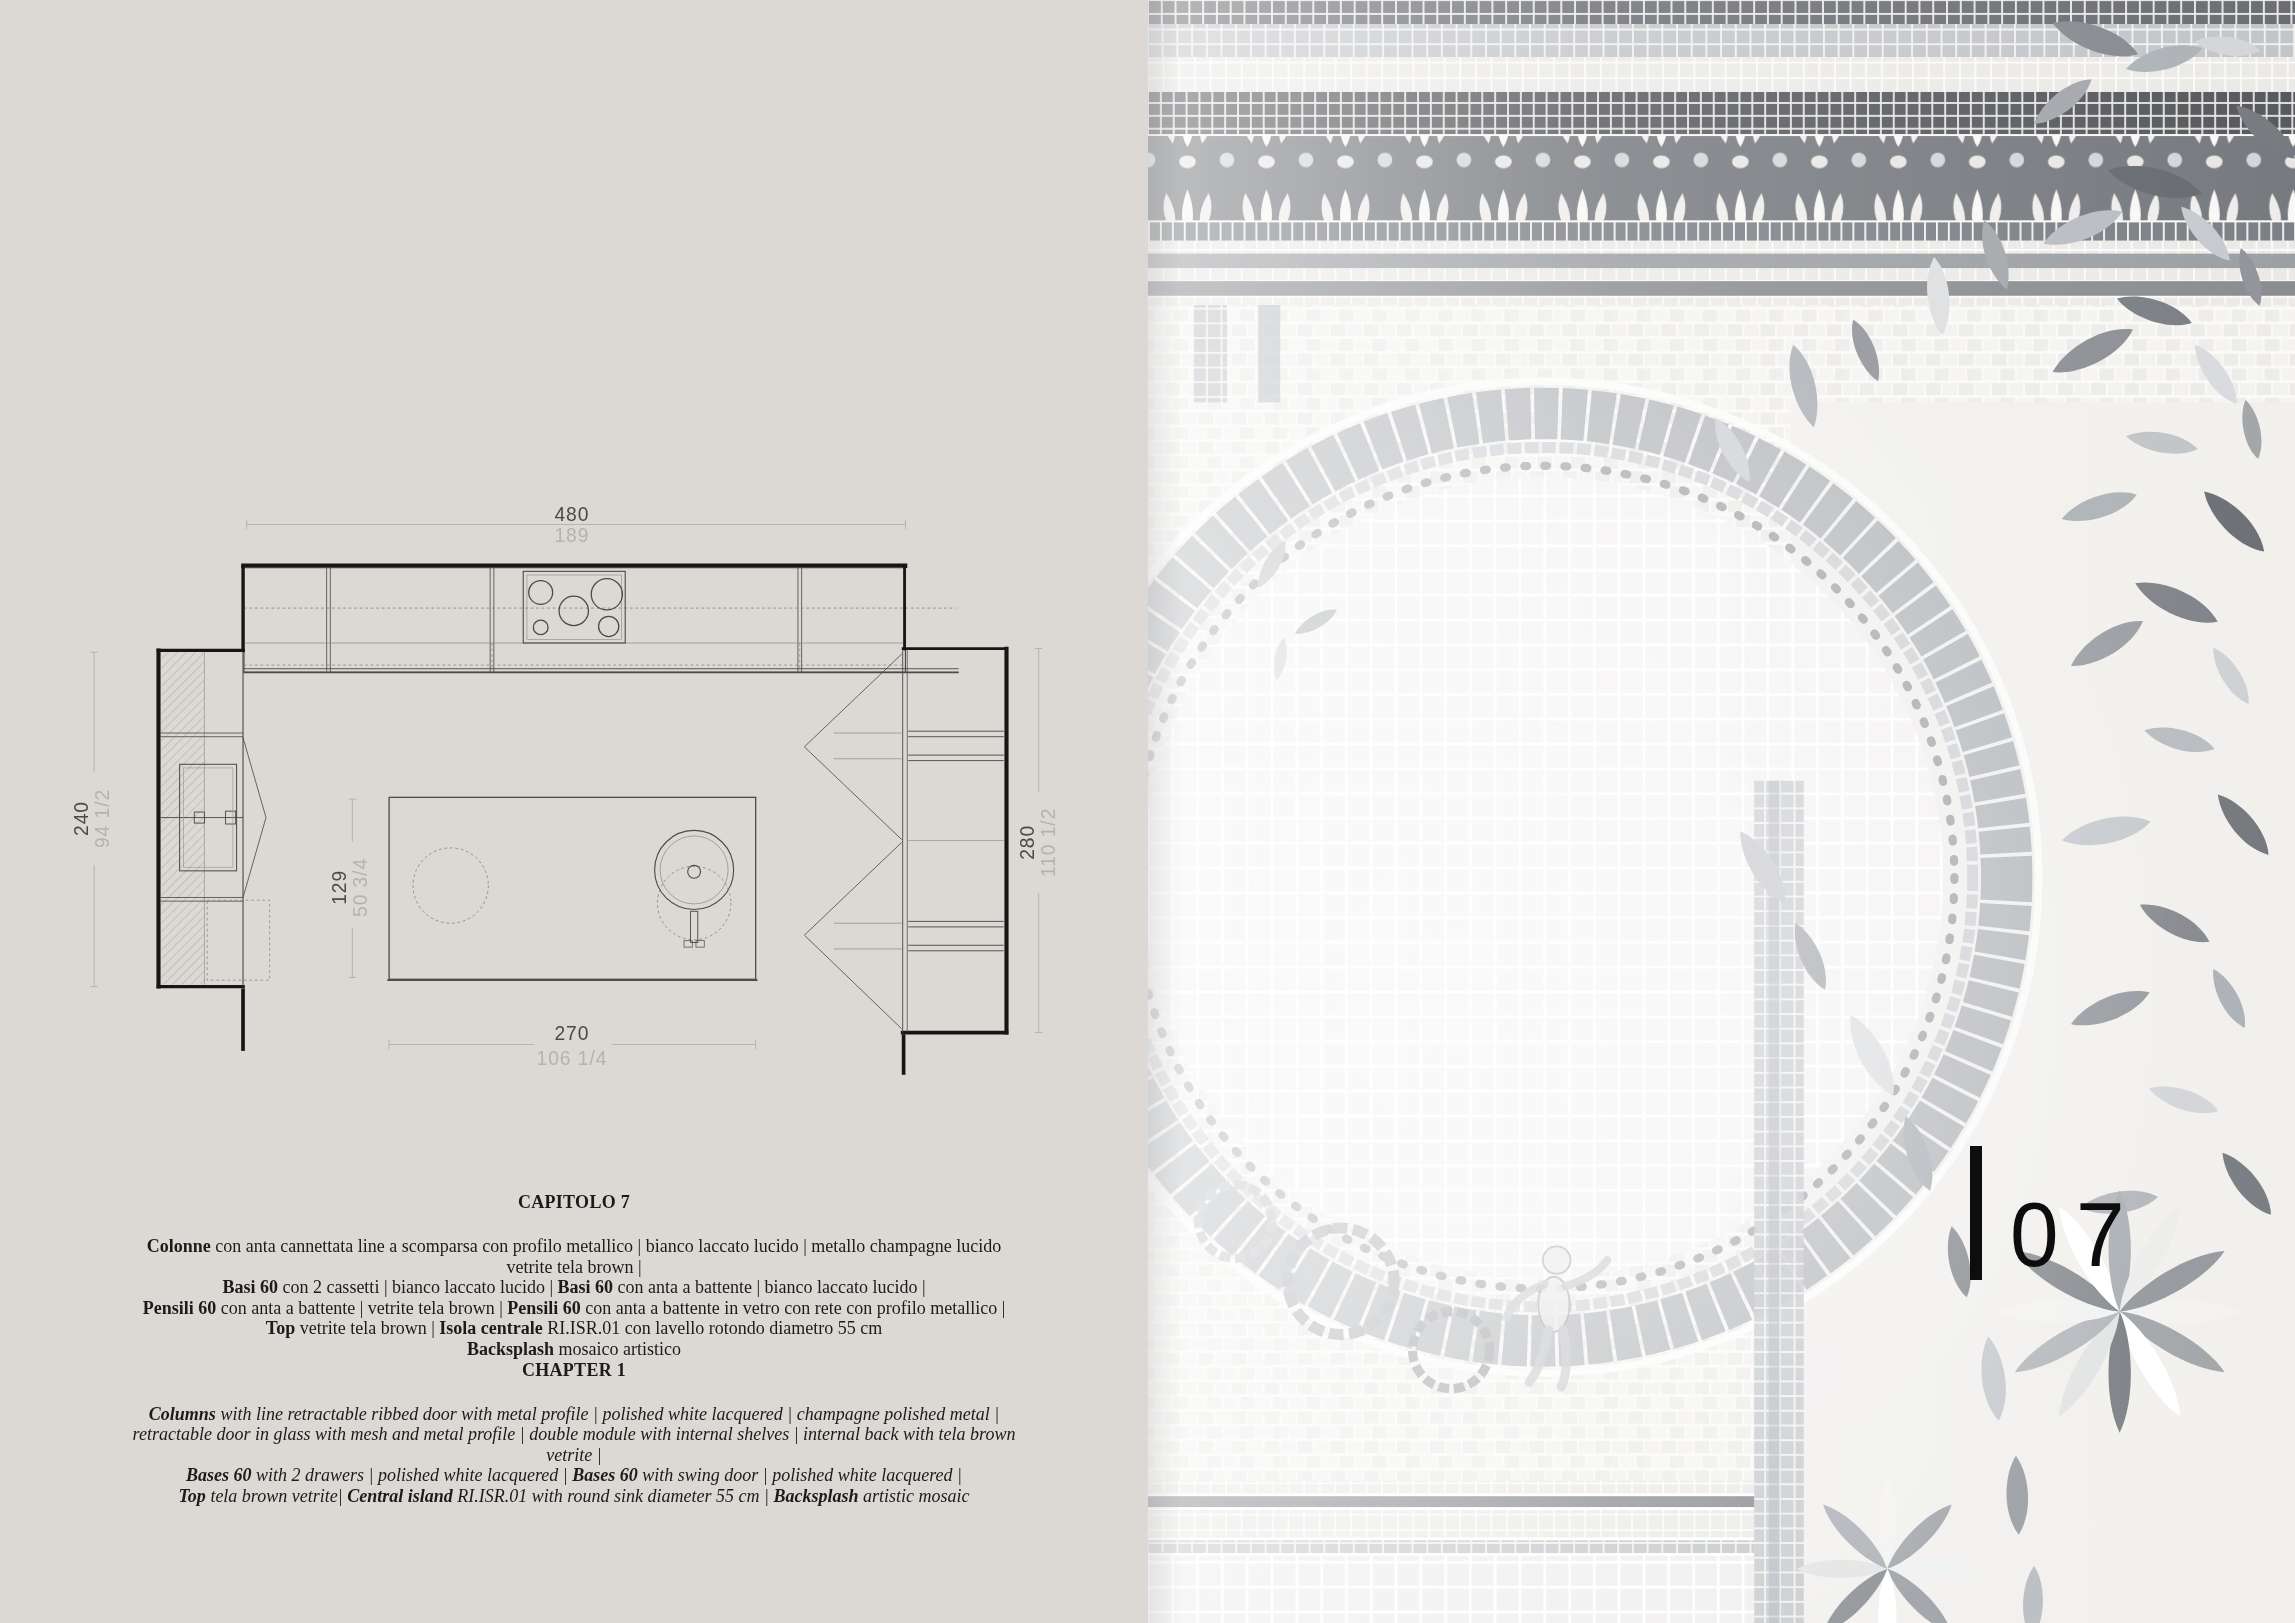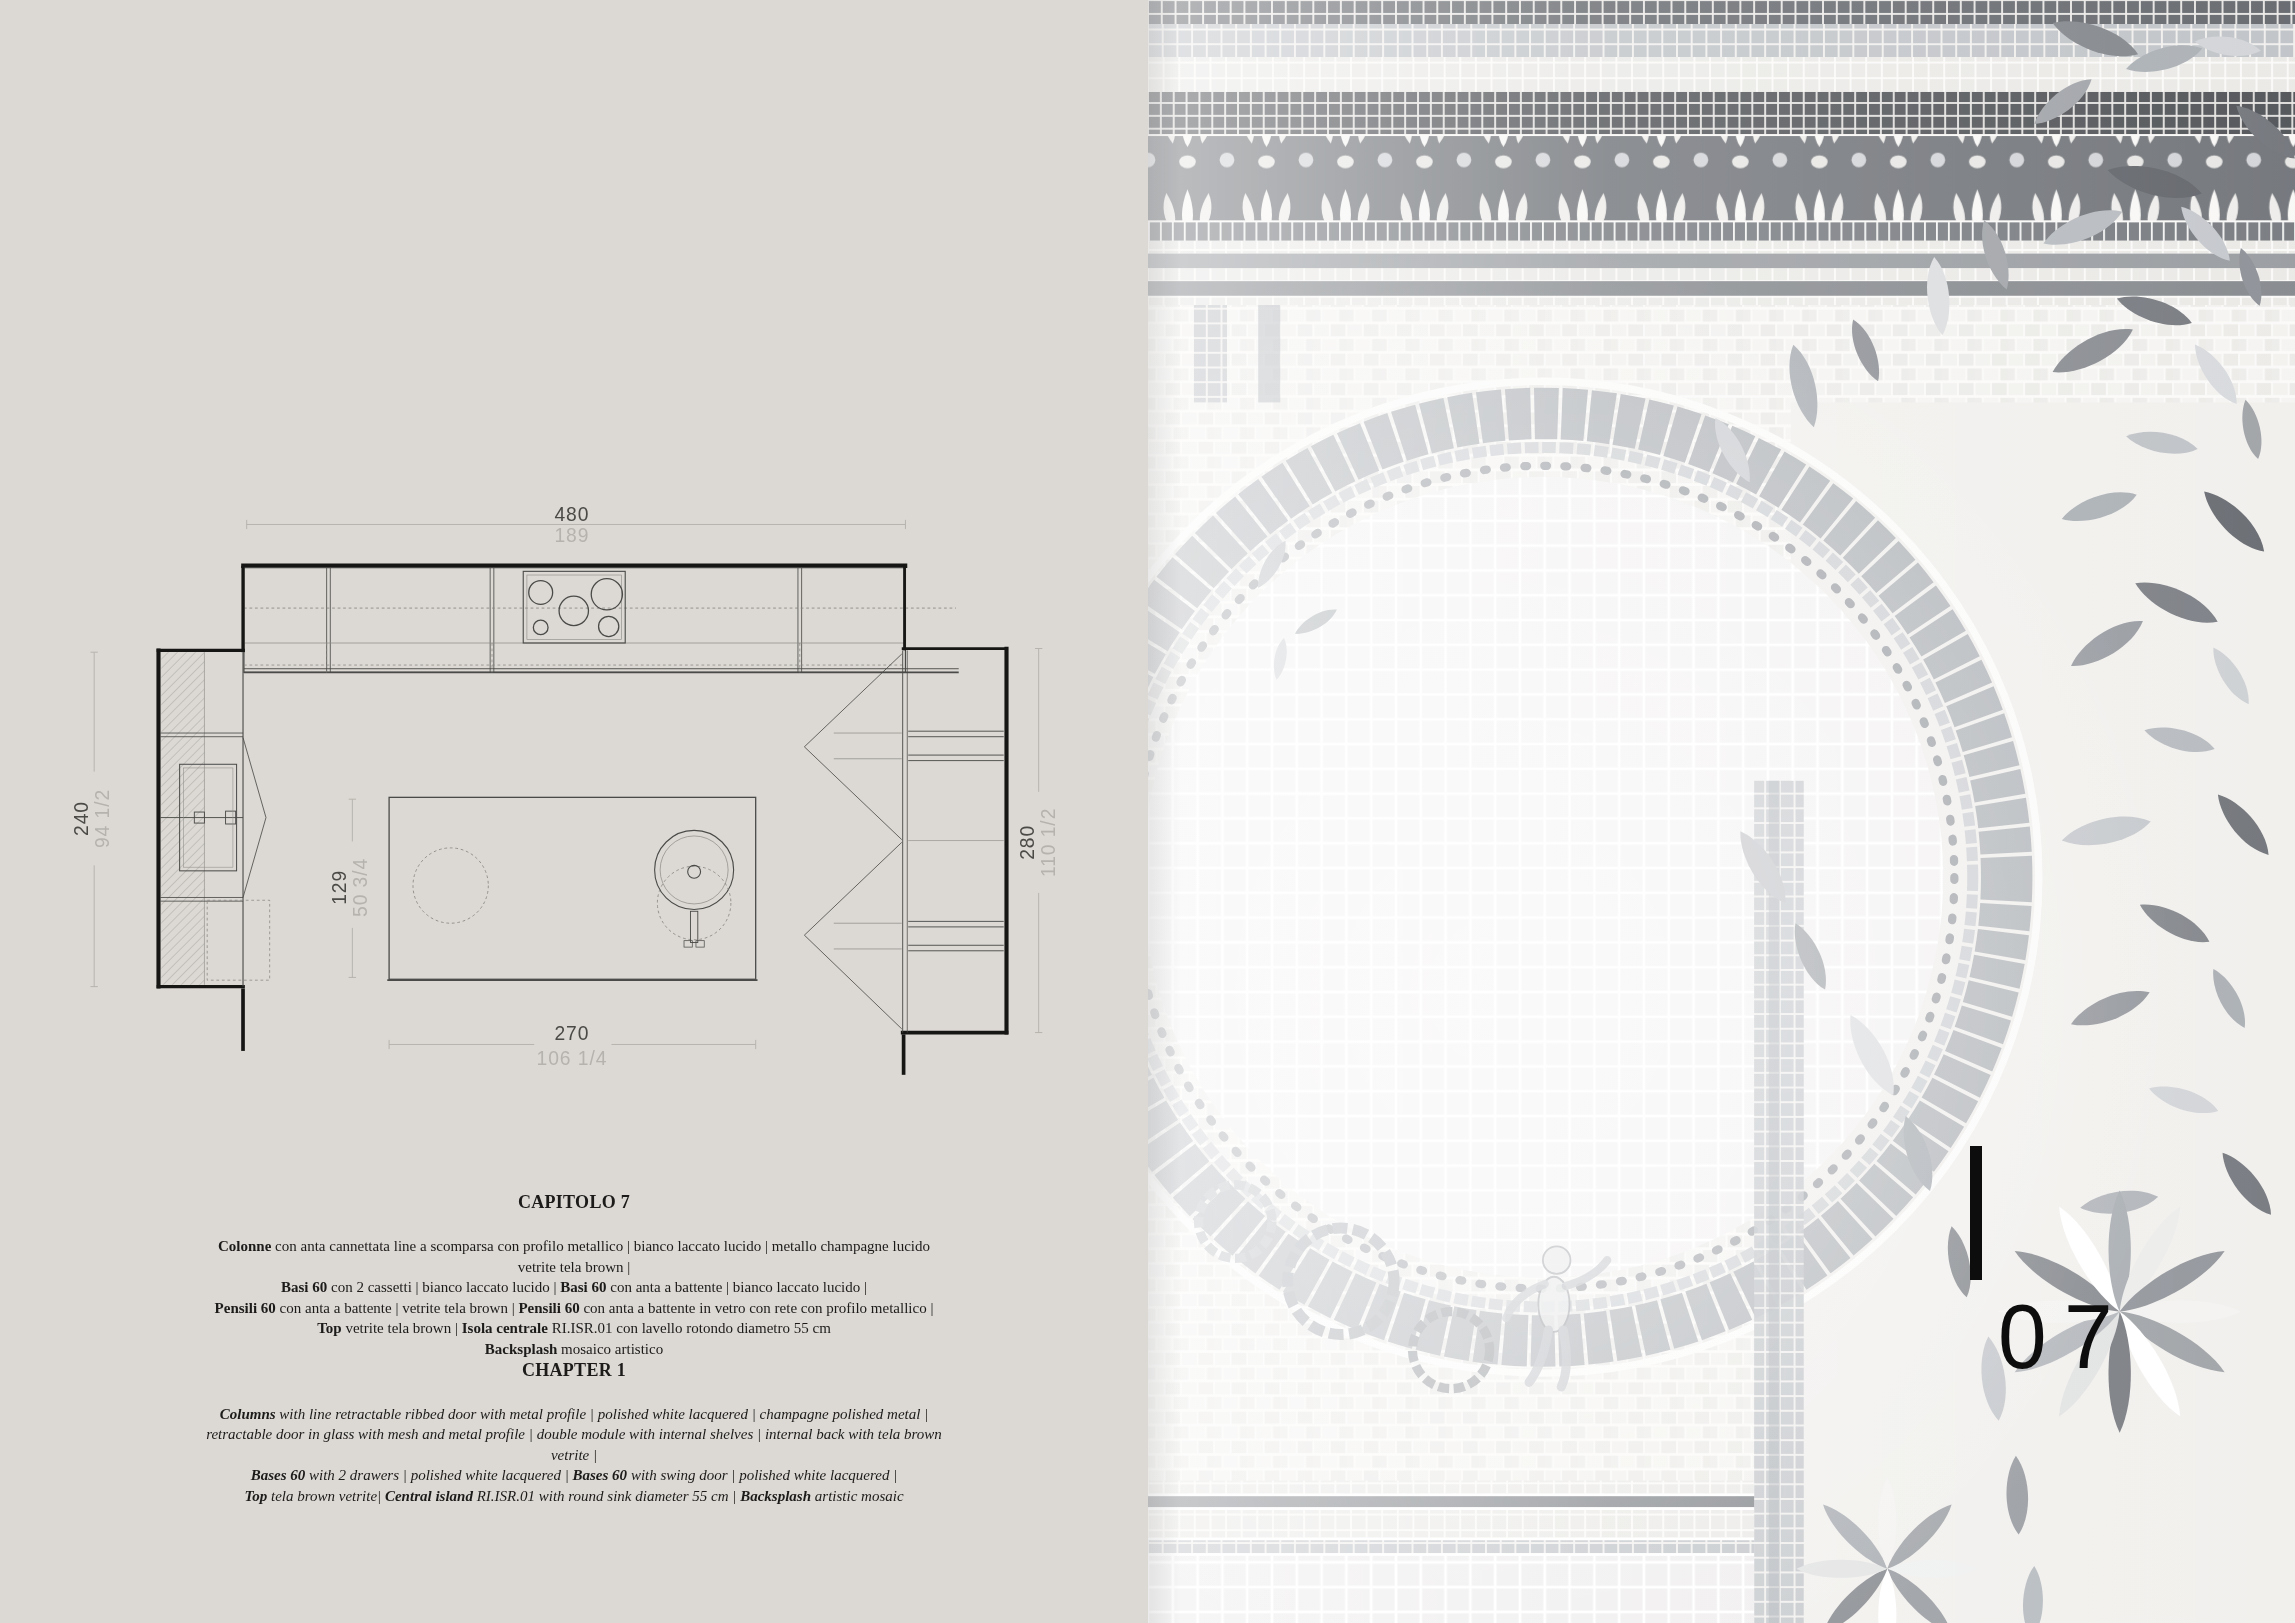--- a/index.html
+++ b/index.html
@@ -18,27 +18,27 @@
   .plan .cab{stroke:#4a4a48;fill:none;}
   .plan .thin{stroke:#8f8d89;fill:none;}
   .plan .dash{stroke:#85837f;stroke-dasharray:3 3;fill:none;}
   .plan .dim{stroke:#b4b1ab;stroke-width:1;fill:none;}
   .plan text{font-family:"Liberation Sans",sans-serif;font-size:21px;letter-spacing:1px;}
   .plan text.cm{fill:#4b4a47;}
   .plan text.inch{fill:#b6b3ae;}
 
   .copy{position:absolute;left:78px;top:1192px;width:992px;white-space:nowrap;font-family:Liberation Serif, serif;}
   .copy h3{margin:0;font-size:18px;line-height:20px;font-weight:700;letter-spacing:0.3px;}
-  .para{margin-top:24px;font-size:15px;}
+  .para{margin-top:24px;font-size:18px;}
   .para .tline{height:20.6px;line-height:20.6px;}
   .para.en{font-style:italic;}
   .copy .b{font-weight:700;}
   .h-gap{margin-top:24px;}
 
-  .chapter-number{position:absolute;left:822px;top:1146px;display:flex;align-items:flex-start;flex-direction:column;}
+  .chapter-number{position:absolute;left:822px;top:1146px;display:flex;align-items:flex-end;}
   .chapter-number .bar{width:12px;height:134px;background:#0d0d0d;}
   .chapter-number .num{
     margin-left:27.5px;padding-top:11px;font-size:91px;line-height:1;
     letter-spacing:.20em;color:#0d0d0d;font-weight:400;
     transform:scaleX(.96);transform-origin:left top;
   }
 </style>
 </head>
 <body>
 

